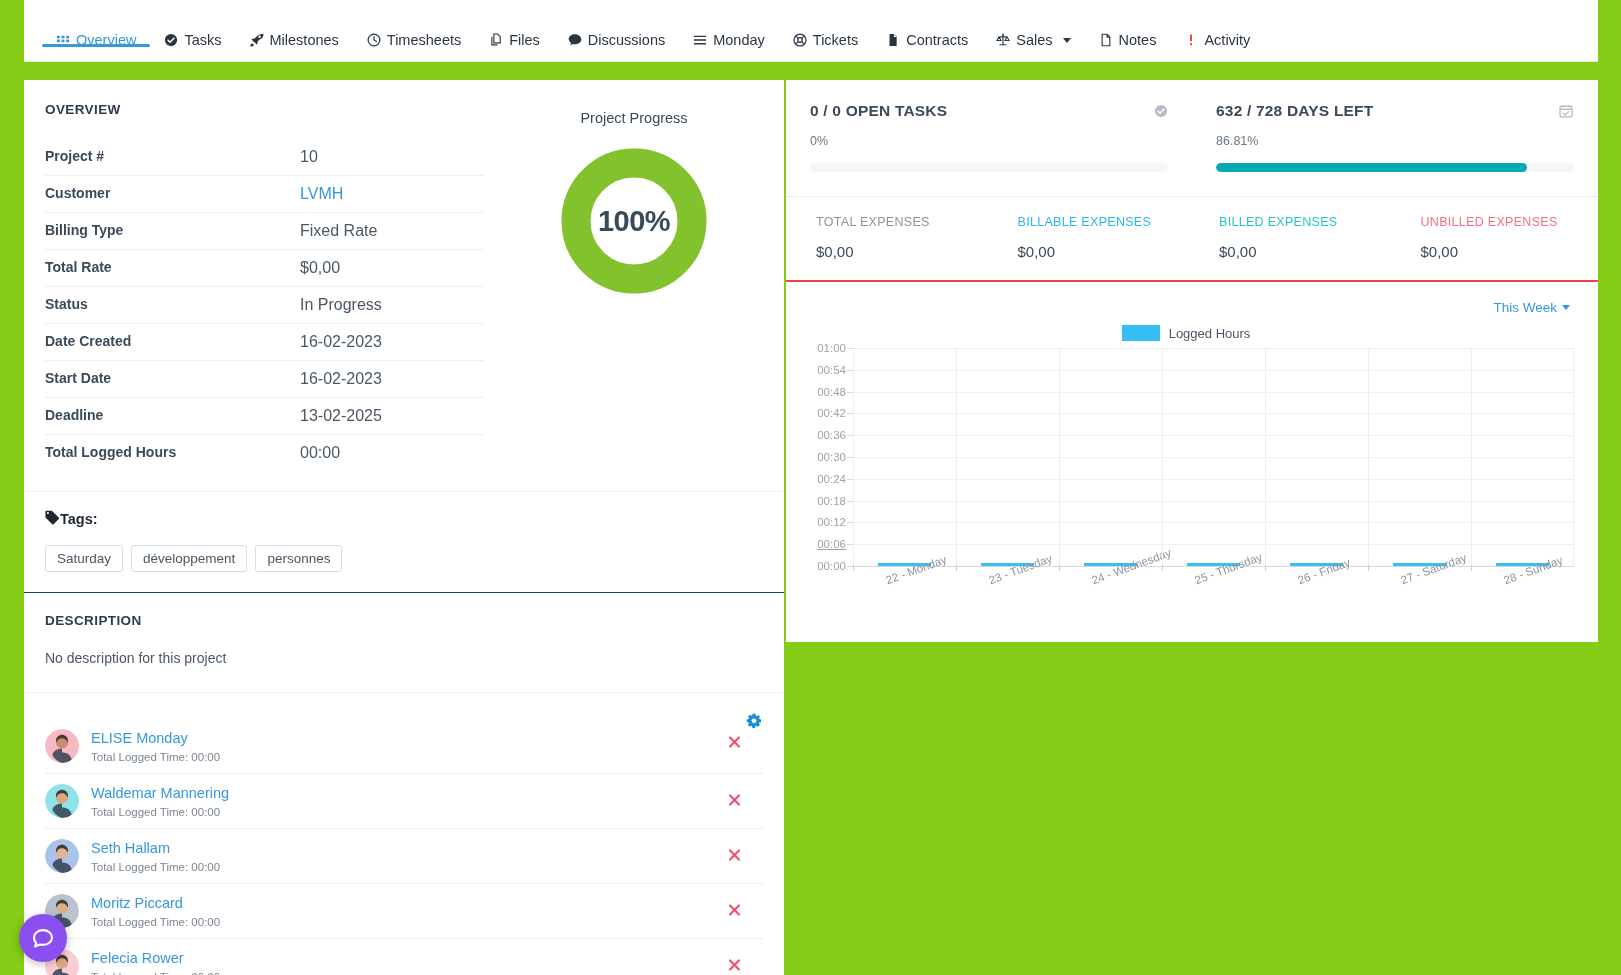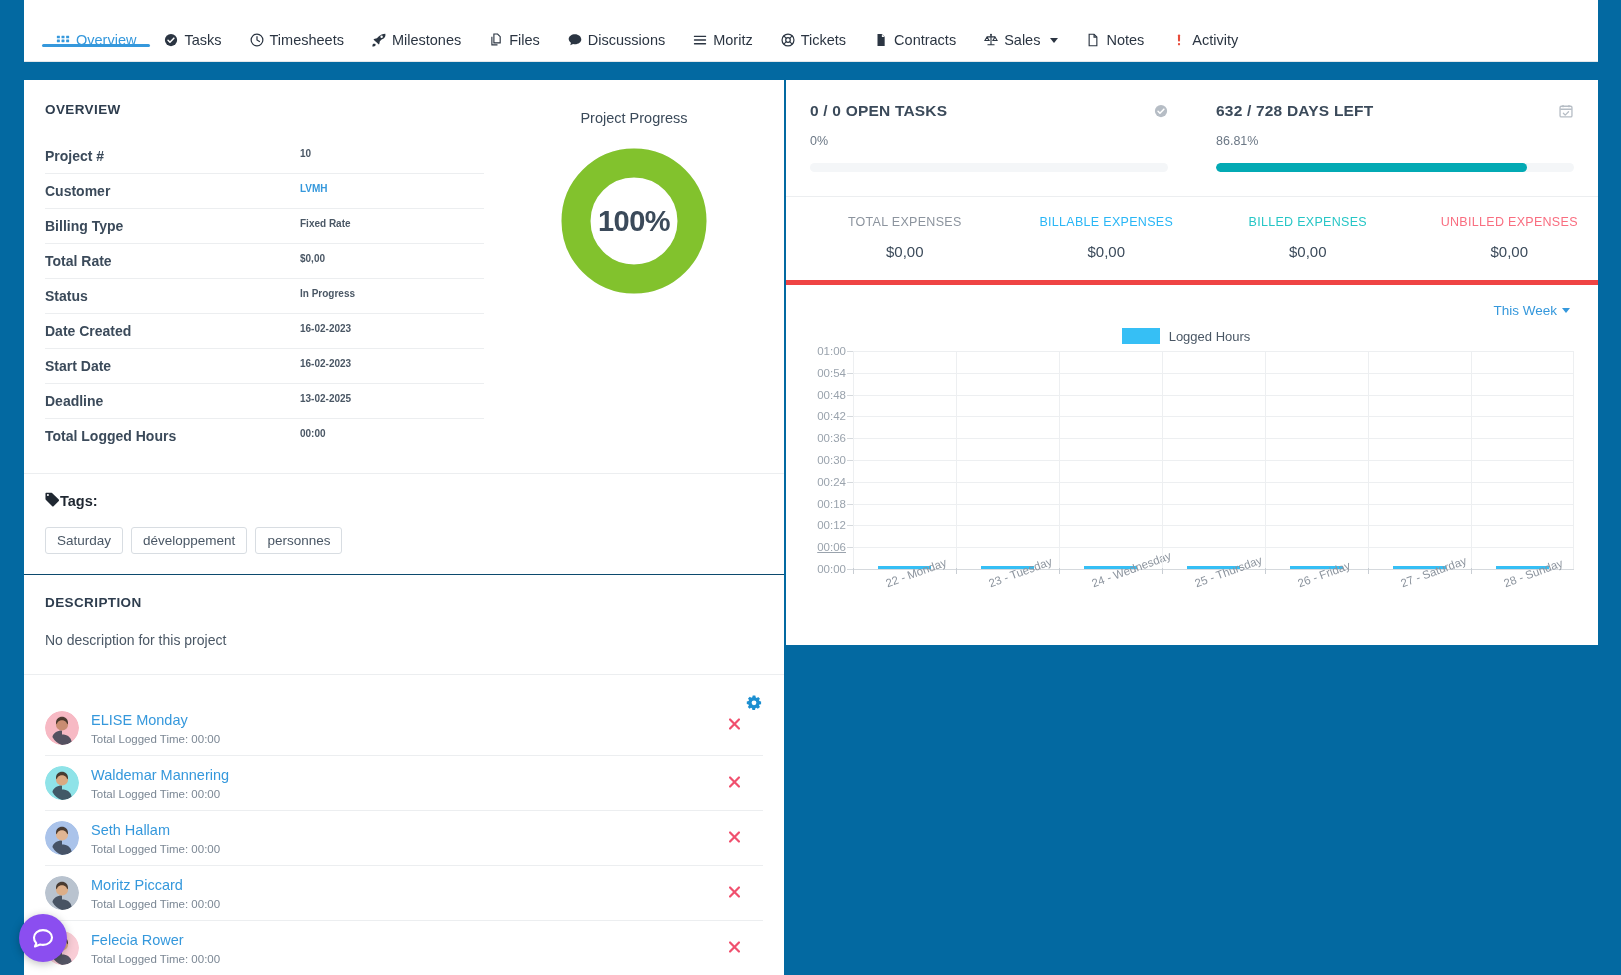--- a/index.html
+++ b/index.html
@@ -4,21 +4,21 @@
 <title>Project Overview</title>
 <style>
   * { box-sizing: border-box; }
   html, body {
     margin: 0; padding: 0;
     width: 1621px; height: 975px;
     background: #e9ecef;
     font-family: "Liberation Sans", sans-serif;
     overflow: hidden;
   }
-  #app { position: relative; width: 1621px; height: 975px; background:#0369a1; }
+  #app { position: relative; width: 1621px; height: 975px; background:#84cc16; }
 
   
   .tabbar {
     position:absolute; top:0; left:24px; width:1574px; height:62px;
     background:#fff; border-bottom:1px solid #e4e7ea;
     display:flex; align-items:flex-start; padding-left:18px;
   }
   .tab {
     display:flex; align-items:center; gap:6px;
     height:60px; padding:0 14px; padding-top:20px;
@@ -48,21 +48,21 @@
   
   .ov-wrap { display:flex; }
   .ov-left { width:460px; padding:22px 0 20px 21px; }
   .sect-title {
     font-size:13.5px; font-weight:bold; color:#2e3d4e;
     letter-spacing:.4px; margin:0 0 22px 0;
   }
   .kv { display:flex; border-bottom:1px solid #eceef0; padding:9px 0 9px 0; }
   .kv:last-child { border-bottom:none; }
   .kv .k { width:255px; font-size:14px; font-weight:bold; color:#3b4a5a; }
-  .kv .v { font-size:10px; color:#4a5765;font-weight:bold; }
+  .kv .v { font-size:16px; color:#4a5765; }
   .kv .v.link { color:#3598dc; cursor:pointer; }
 
   .ov-right { flex:1; padding-top:30px; text-align:center; }
   .pp-title { font-size:14.5px; color:#3b4a5a; margin-bottom:22px; }
   .donut { position:relative; width:146px; height:146px; margin:0 auto; }
   .donut svg { display:block; }
   .donut-val {
     position:absolute; inset:0; display:flex; align-items:center; justify-content:center;
     font-size:29px; font-weight:bold; color:#3b4a5a; letter-spacing:-.5px;
   }
@@ -100,21 +100,21 @@
   .stat-head { display:flex; border-bottom:1px solid #eceef0; }
   .stat-cell { flex:1; padding:22px 24px 24px 24px; position:relative; }
   .stat-cell + .stat-cell { border-left:none; }
   .stat-title { font-size:15.5px; font-weight:bold; color:#3b4a5a; letter-spacing:.2px; }
   .stat-pct { font-size:12.5px; color:#6b7785; margin-top:14px; }
   .bar-track { height:9px; border-radius:5px; background:#f4f6f8; margin-top:15px; overflow:hidden; }
   .bar-fill { height:100%; border-radius:5px; }
   .stat-ico { position:absolute; right:24px; top:22px; font-size:19px; line-height:1; }
 
   
-  .exp-row { display:flex; border-bottom:5px solid #ef4444; padding:18px 0 20px 6px;text-align:center; }
+  .exp-row { display:flex; border-bottom:2px solid #ef4444; padding:18px 0 20px 6px; }
   .exp-cell { flex:1; padding-left:24px; }
   .exp-lab { font-size:12.5px; letter-spacing:.3px; }
   .exp-val { font-size:15px; color:#3b4a5a; margin-top:14px; }
 
   
   .chart-box { padding:10px 24px 20px 12px; position:relative; height:360px; }
   .week-sel {
     position:absolute; right:28px; top:18px;
     font-size:13.5px; color:#3598dc; cursor:pointer; display:flex; align-items:center; gap:5px;
   }
@@ -177,33 +177,33 @@
           <svg width="14" height="14" viewBox="0 0 16 16">
             <circle cx="8" cy="8" r="7" fill="#2b3542"></circle>
             <path d="M4.6 8.3l2.2 2.2 4.5-4.6" fill="none" stroke="#fff" stroke-width="1.7" stroke-linecap="round" stroke-linejoin="round"></path>
           </svg>
         </span>
         <span>Tasks</span>
       </div>
       <div class="tab">
         <span class="ico">
           <svg width="14" height="14" viewBox="0 0 16 16">
+            <path fill="#2b3542" d="M15.2.8c-3 .1-5.7 1.2-7.6 3.2l-2 2.1-3.3.7c-.4.1-.6.6-.3.9l2 2 .1-.1 1.3 1.3 2 2c.3.3.8.1.9-.3l.7-3.3 2-2C14.9 6.1 15.8 3.4 15.2.8zM11 5.7a1.4 1.4 0 1 1 0-2.8 1.4 1.4 0 0 1 0 2.8zM1.4 12.1c-.8.9-1 3.4-1 3.4s2.5-.2 3.4-1c.5-.5.5-1.3.1-1.8-.5-.6-1.4-.7-2-.1l-.5-.5z"></path>
+          </svg>
+        </span>
+        <span>Milestones</span>
+      </div>
+      <div class="tab">
+        <span class="ico">
+          <svg width="14" height="14" viewBox="0 0 16 16">
             <circle cx="8" cy="8" r="6.7" fill="none" stroke="#2b3542" stroke-width="1.4"></circle>
             <path d="M8 4.2V8l2.8 1.7" fill="none" stroke="#2b3542" stroke-width="1.4" stroke-linecap="round"></path>
           </svg>
         </span>
         <span>Timesheets</span>
-      </div>
-      <div class="tab">
-        <span class="ico">
-          <svg width="14" height="14" viewBox="0 0 16 16">
-            <path fill="#2b3542" d="M15.2.8c-3 .1-5.7 1.2-7.6 3.2l-2 2.1-3.3.7c-.4.1-.6.6-.3.9l2 2 .1-.1 1.3 1.3 2 2c.3.3.8.1.9-.3l.7-3.3 2-2C14.9 6.1 15.8 3.4 15.2.8zM11 5.7a1.4 1.4 0 1 1 0-2.8 1.4 1.4 0 0 1 0 2.8zM1.4 12.1c-.8.9-1 3.4-1 3.4s2.5-.2 3.4-1c.5-.5.5-1.3.1-1.8-.5-.6-1.4-.7-2-.1l-.5-.5z"></path>
-          </svg>
-        </span>
-        <span>Milestones</span>
       </div>
       <div class="tab">
         <span class="ico">
           <svg width="14" height="14" viewBox="0 0 16 16">
             <path fill="none" stroke="#2b3542" stroke-width="1.3" d="M5.6 1.2h4.2l3 3v7.1h-7.2z"></path>
             <path fill="none" stroke="#2b3542" stroke-width="1.3" d="M3.3 4.2v9.4h6.4"></path>
           </svg>
         </span>
         <span>Files</span>
       </div>
@@ -218,21 +218,21 @@
       <div class="tab">
         <span class="ico">
           <svg width="14" height="14" viewBox="0 0 16 16">
             <g fill="#2b3542">
               <rect x="1" y="3" width="14" height="1.7" rx=".5"></rect>
               <rect x="1" y="7.2" width="14" height="1.7" rx=".5"></rect>
               <rect x="1" y="11.4" width="14" height="1.7" rx=".5"></rect>
             </g>
           </svg>
         </span>
-        <span>Moritz</span>
+        <span>Monday</span>
       </div>
       <div class="tab">
         <span class="ico">
           <svg width="14" height="14" viewBox="0 0 16 16">
             <circle cx="8" cy="8" r="6.8" fill="none" stroke="#2b3542" stroke-width="1.4"></circle>
             <circle cx="8" cy="8" r="2.6" fill="none" stroke="#2b3542" stroke-width="1.4"></circle>
             <path stroke="#2b3542" stroke-width="1.3" d="M3.2 3.2l2.9 2.9M12.8 3.2l-2.9 2.9M3.2 12.8l2.9-2.9M12.8 12.8l-2.9-2.9"></path>
           </svg>
         </span>
         <span>Tickets</span>

